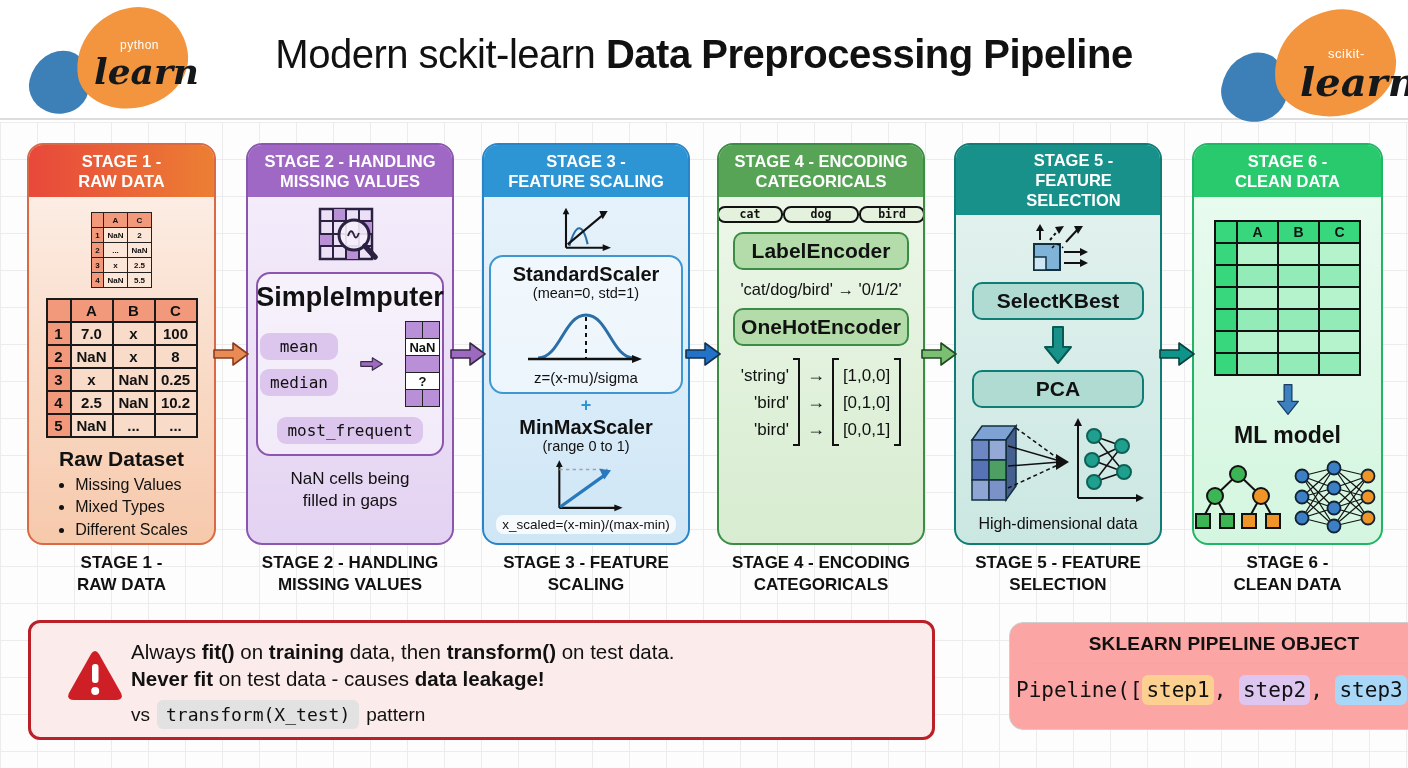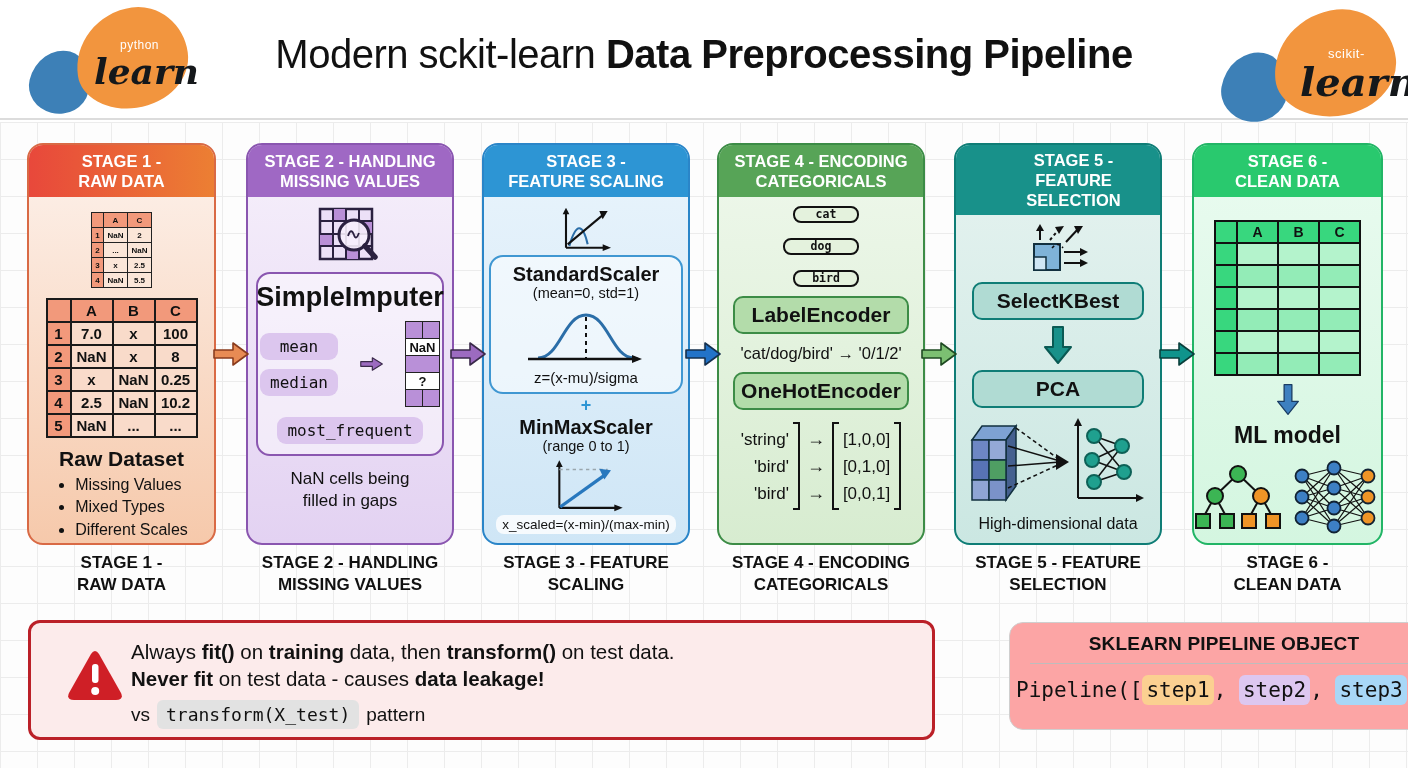--- a/index.html
+++ b/index.html
@@ -84,21 +84,21 @@
   
   .scaler-box { width:194px; border:2px solid #3f97d2; border-radius:14px;
     background:rgba(255,255,255,0.5); padding:6px 4px; margin-top:4px;
     display:flex; flex-direction:column; align-items:center; }
   .scaler-name { font-size:20px; font-weight:700; }
   .scaler-params { font-size:14.5px; margin-top:-1px; }
   .formula { font-size:15px; margin-top:2px; }
   .plus-sign { color:var(--stage3-header); font-weight:700; font-size:18px; line-height:1; margin:2px 0; }
   .formula-pill { background:rgba(255,255,255,0.8); border-radius:8px; padding:2px 6px; font-size:13.5px; margin-top:3px; }
   
-  .cat-stack { display:flex; flex-direction:column; align-items:flex-end; margin-top:2px;gap:17px; }
+  .cat-stack { display:flex; flex-direction:row; align-items:flex-end; margin-top:2px; }
   .cat-pill { border:2px solid #111; border-radius:8px; background:#e4f2dd;
     font-family:"DejaVu Sans Mono",monospace; font-size:11.5px; font-weight:700;
     height:17px; line-height:13px; text-align:center; margin-top:-2px; }
   .cat-pill.w1 { width:66px; } .cat-pill.w2 { width:76px; }
   .enc-btn { width:176px; height:38px; border:2.5px solid var(--stage4-border); border-radius:10px;
     background:var(--stage4-btn); font-size:21px; font-weight:700;
     display:flex; align-items:center; justify-content:center; margin-top:9px; }
   .map-line { font-size:16.5px; margin-top:10px; }
   .oh-wrap { display:flex; align-items:center; gap:4px; margin-top:12px; }
   .oh-col { display:flex; flex-direction:column; }

